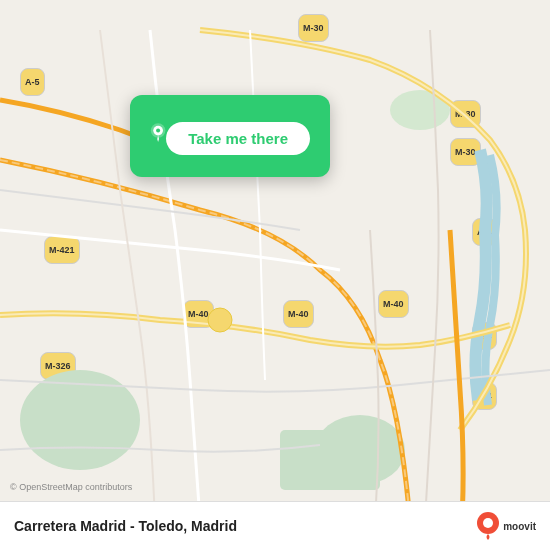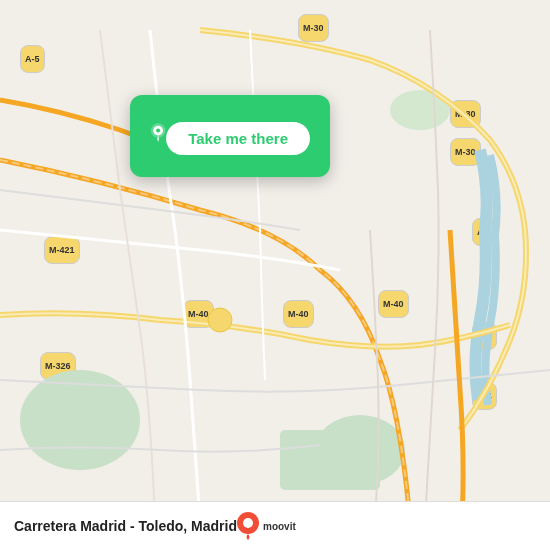--- a/index.html
+++ b/index.html
@@ -42,20 +42,21 @@
     
     #bottom-bar {
       position: absolute;
       bottom: 0;
       left: 0;
       right: 0;
       background: white;
       padding: 10px 14px;
       display: flex;
       align-items: center;
+      justify-content: space-between;
       border-top: 1px solid #ddd;
       z-index: 20;
     }
 
     #bottom-bar-left {
       display: flex;
       flex-direction: column;
     }
 
     #location-title {
@@ -167,21 +168,21 @@
 
     <path d="M370 200 Q375 280 378 350 Q380 420 375 490" stroke="#e0d8d0" stroke-width="2" fill="none"></path>
     <path d="M430 0 Q435 80 438 160 Q440 240 435 320 Q430 400 425 490" stroke="#e0d8d0" stroke-width="2" fill="none"></path>
 
     <path d="M450 200 Q455 280 460 360 Q465 430 462 490" stroke="#f5a623" stroke-width="5" fill="none"></path>
 
     <circle cx="220" cy="290" r="12" fill="#f5d76e" stroke="#e8c840" stroke-width="1"></circle>
 
   </svg>
 
-  <div class="road-label" style="left:20px; top:45px;">A-5</div>
+  <div class="road-label" style="left:20px; top:68px;">A-5</div>
   <div class="road-label" style="left:298px; top:14px;">M-30</div>
   <div class="road-label" style="left:450px; top:100px;">M-30</div>
   <div class="road-label" style="left:450px; top:138px;">M-30</div>
   <div class="road-label" style="left:44px; top:236px;">M-421</div>
   <div class="road-label" style="left:183px; top:300px;">M-40</div>
   <div class="road-label" style="left:283px; top:300px;">M-40</div>
   <div class="road-label" style="left:378px; top:290px;">M-40</div>
   <div class="road-label" style="left:40px; top:352px;">M-326</div>
   <div class="road-label" style="left:472px; top:218px;">A-4</div>
   <div class="road-label" style="left:472px; top:322px;">A-4</div>
@@ -191,20 +192,21 @@
 
     <svg class="pin-icon" viewBox="0 0 40 48" xmlns="http://www.w3.org/2000/svg">
       <circle cx="20" cy="18" r="18" fill="white" opacity="0.25"></circle>
       <circle cx="20" cy="18" r="12" fill="white"></circle>
       <circle cx="20" cy="18" r="5" fill="#2ecc71"></circle>
       <path d="M20 30 Q16 38 20 46 Q24 38 20 30" fill="white"></path>
     </svg>
     <button id="take-me-button">Take me there</button>
   </div>
 
+  <div id="copyright-text">© OpenStreetMap contributors</div>
 
   <div id="bottom-bar">
     <div id="bottom-bar-left">
       <span id="location-title">Carretera Madrid - Toledo, Madrid</span>
     </div>
     <div id="moovit-logo">
       <svg width="22" height="28" viewBox="0 0 22 28">
         <ellipse cx="11" cy="11" rx="11" ry="11" fill="#f04e37"></ellipse>
         <ellipse cx="11" cy="11" rx="5" ry="5" fill="white"></ellipse>
         <path d="M11 22 Q8 25 11 28 Q14 25 11 22" fill="#f04e37"></path>

